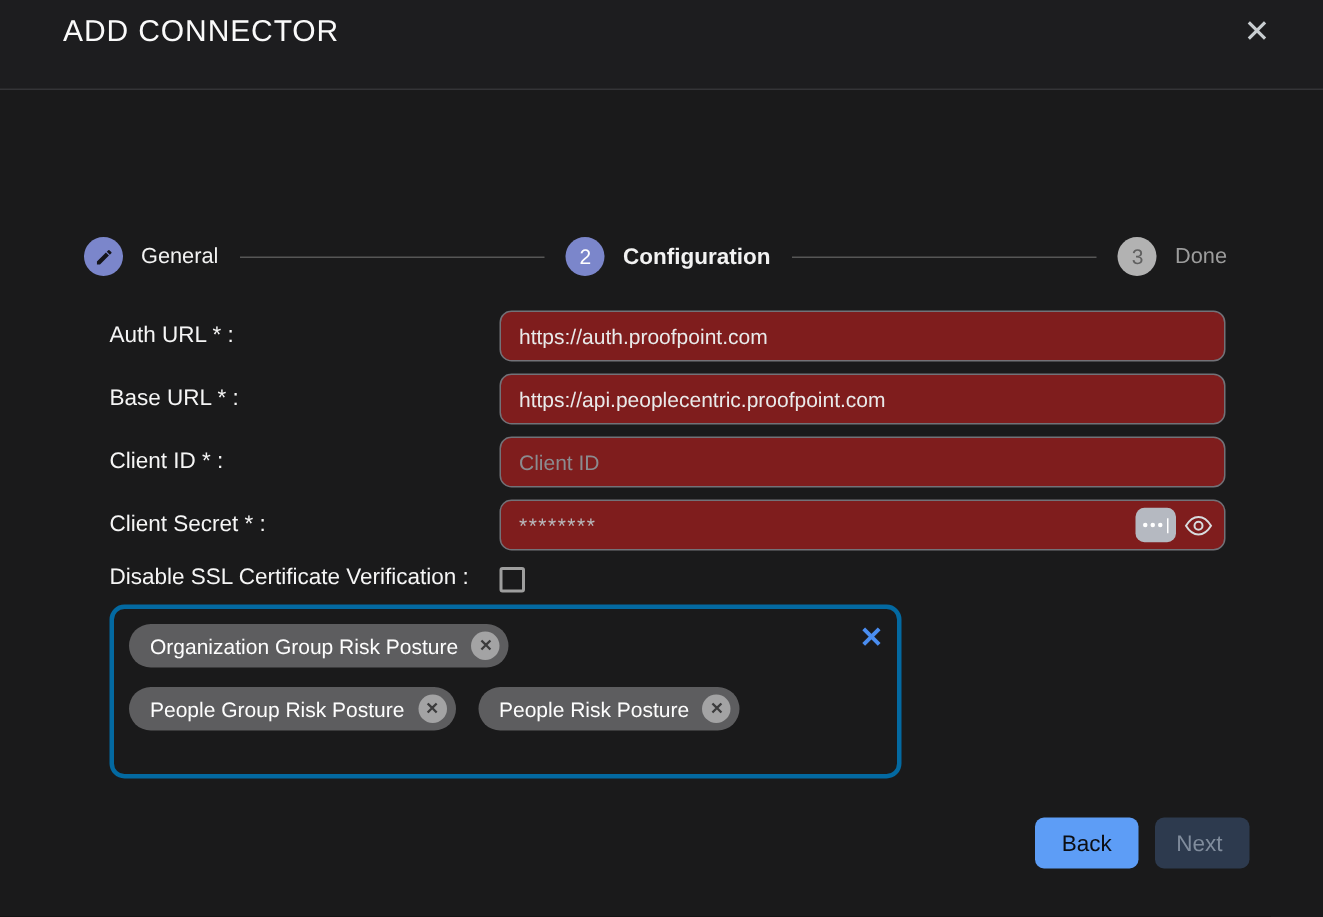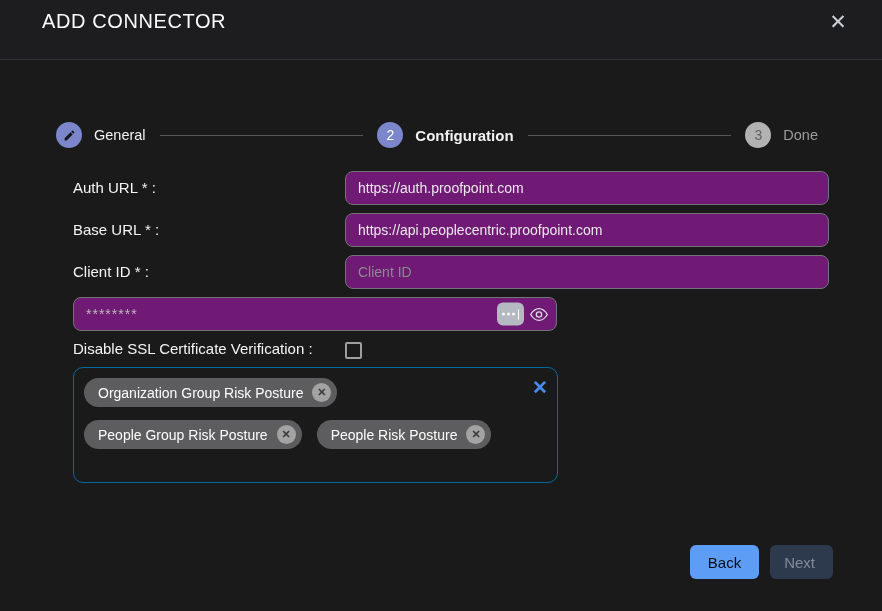--- a/index.html
+++ b/index.html
@@ -31,21 +31,21 @@
     width: 28px; height: 28px;
     display: flex; align-items: center; justify-content: center;
     color: #c9ced1; font-size: 21px; line-height: 1;
     cursor: pointer; background: none; border: none;
     font-family: "Liberation Sans", sans-serif;
   }
 
   
   .stepper {
     display: flex; align-items: center;
-    margin: 62px 64px 0 56px;
+    margin: 98px 64px 0 56px;
     justify-content: flex-end;
   }
   .step { display: flex; align-items: center; gap: 12px; flex: 0 0 auto; }
   .step-circle {
     width: 26px; height: 26px; border-radius: 50%;
     display: flex; align-items: center; justify-content: center;
     font-size: 14px; font-weight: 500;
   }
   .step-circle.done-state, .step-circle.active-state { background: #7b86cb; color: #ffffff; }
   .step-circle.upcoming-state { background: #b2b2b2; color: #606060; }
@@ -55,33 +55,32 @@
   .step-line {
     flex: 1 1 auto; height: 1px; background: #565656;
     margin: 0 14px;
   }
 
   
   .form-area { margin: 23px 0 0 73px; }
   .form-row {
     display: flex; align-items: center;
     margin-bottom: 8px;
-    gap: 12px;
   }
   .form-label {
     width: 260px; flex: 0 0 260px;
     font-size: 15px; color: #f5f5f5;
     line-height: 20px;
     padding-right: 20px;
   }
   .form-row.top-align { align-items: center; }
 
   .text-input {
     width: 484px; height: 34px;
-    background: #701a75;
+    background: #7f1d1d;
     border: 1px solid #727278;
     border-radius: 8px;
     color: #e9e9e9;
     font-size: 14px;
     font-family: "Liberation Sans", sans-serif;
     padding: 0 12px;
     outline: none;
   }
   .text-input::placeholder { color: #8b8b8f; }
 
@@ -111,22 +110,22 @@
     background: transparent;
     margin-top: 2px;
     cursor: pointer;
   }
 
   
   .content-row { margin-top: 8px; }
   .content-row .form-label { padding-top: 10px; }
   .tags-box {
     position: relative;
-    width: 485px; height: 116px;
-    border: 1px solid #0369a1;
+    width: 528px; height: 116px;
+    border: 3px solid #0369a1;
     border-radius: 10px;
     padding: 10px 36px 0 10px;
   }
   .tag-row { display: flex; gap: 15px; margin-bottom: 13px; }
   .tag {
     display: inline-flex; align-items: center; gap: 9px;
     background: #5d5d5f;
     border-radius: 15px;
     height: 29px;
     padding: 0 6px 0 14px;
@@ -204,20 +203,21 @@
       <div class="form-label">Base URL * :</div>
       <input class="text-input" type="text" value="https://api.peoplecentric.proofpoint.com" style="">
     </div>
 
     <div class="form-row">
       <div class="form-label">Client ID * :</div>
       <input class="text-input" type="text" placeholder="Client ID" style="">
     </div>
 
     <div class="form-row">
+      <div class="form-label">Client Secret * :</div>
       <div class="input-wrap">
         <input class="text-input" type="text" value="********" style="">
         <div class="secret-icons">
           <button class="dots-btn">
             <span class="dot"></span>
               <span class="dot"></span>
               <span class="dot"></span>
               <span class="caret"></span>
           </button>
           <button class="eye-btn">

